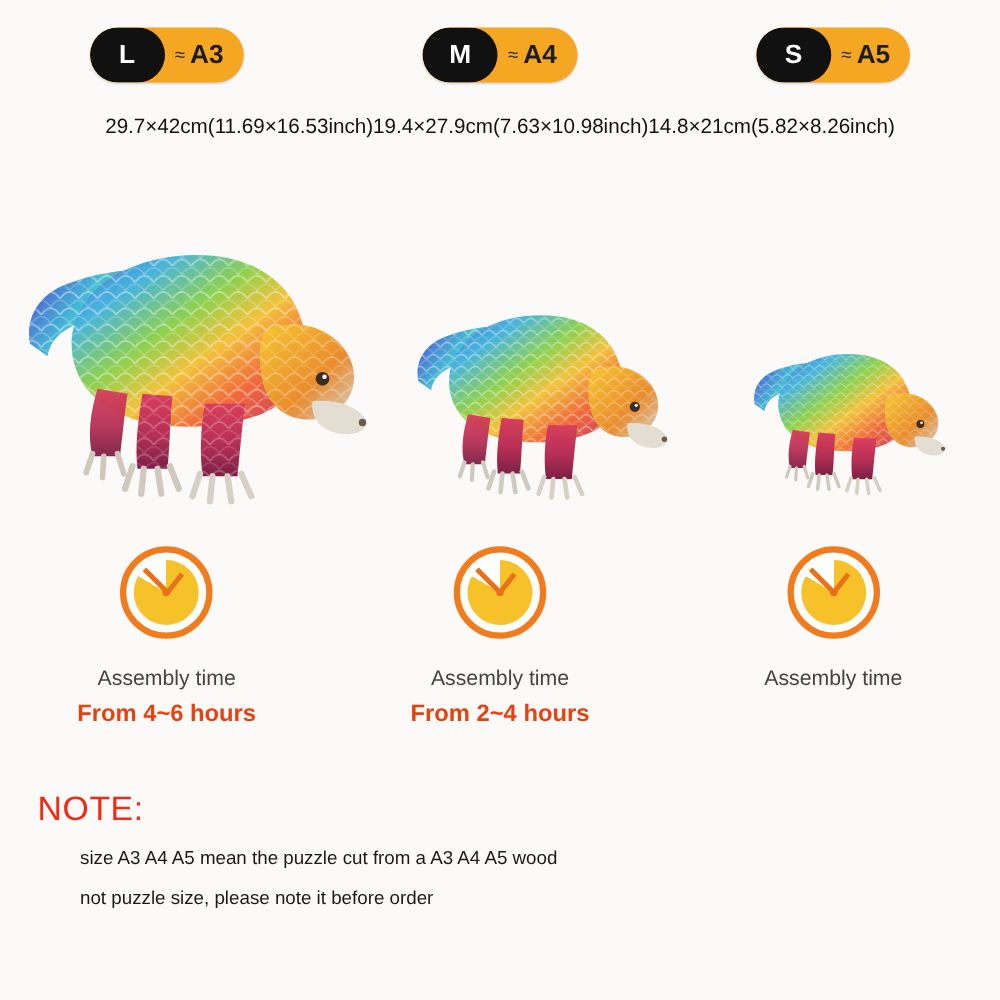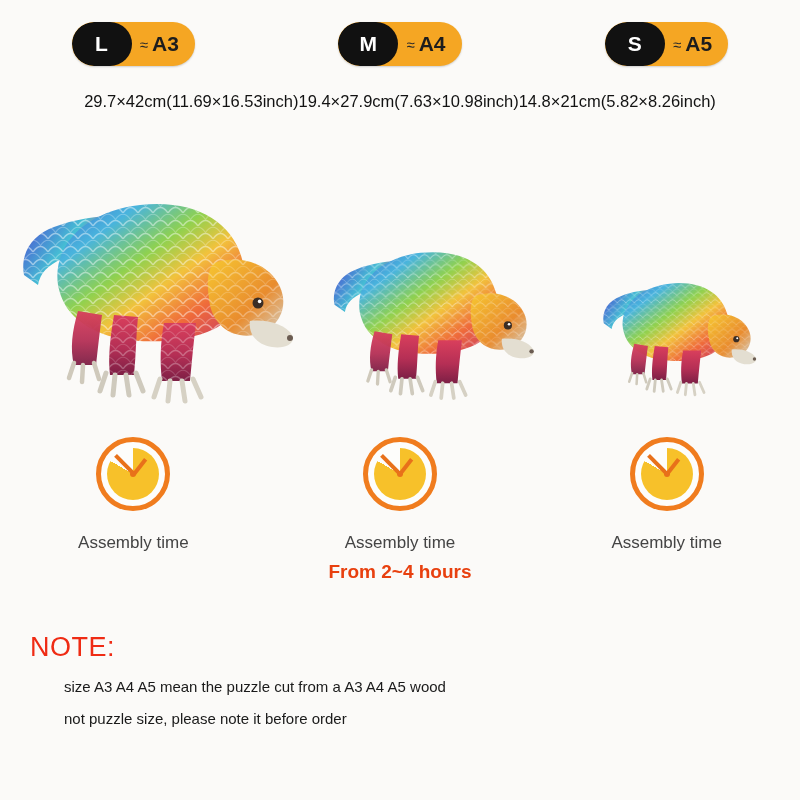--- a/index.html
+++ b/index.html
@@ -321,20 +321,21 @@
 
   <div class="clock-row">
     <div class="col">
       <div class="clock">
         <div class="pie"></div>
         <div class="hand hand-m"></div>
         <div class="hand hand-h"></div>
         <div class="pin"></div>
       </div>
       <div class="assembly-label">Assembly time</div>
+      <div class="assembly-time">From 4~6 hours</div>
     </div>
     <div class="col">
       <div class="clock">
         <div class="pie"></div>
         <div class="hand hand-m"></div>
         <div class="hand hand-h"></div>
         <div class="pin"></div>
       </div>
       <div class="assembly-label">Assembly time</div>
       <div class="assembly-time">From 2~4 hours</div>

